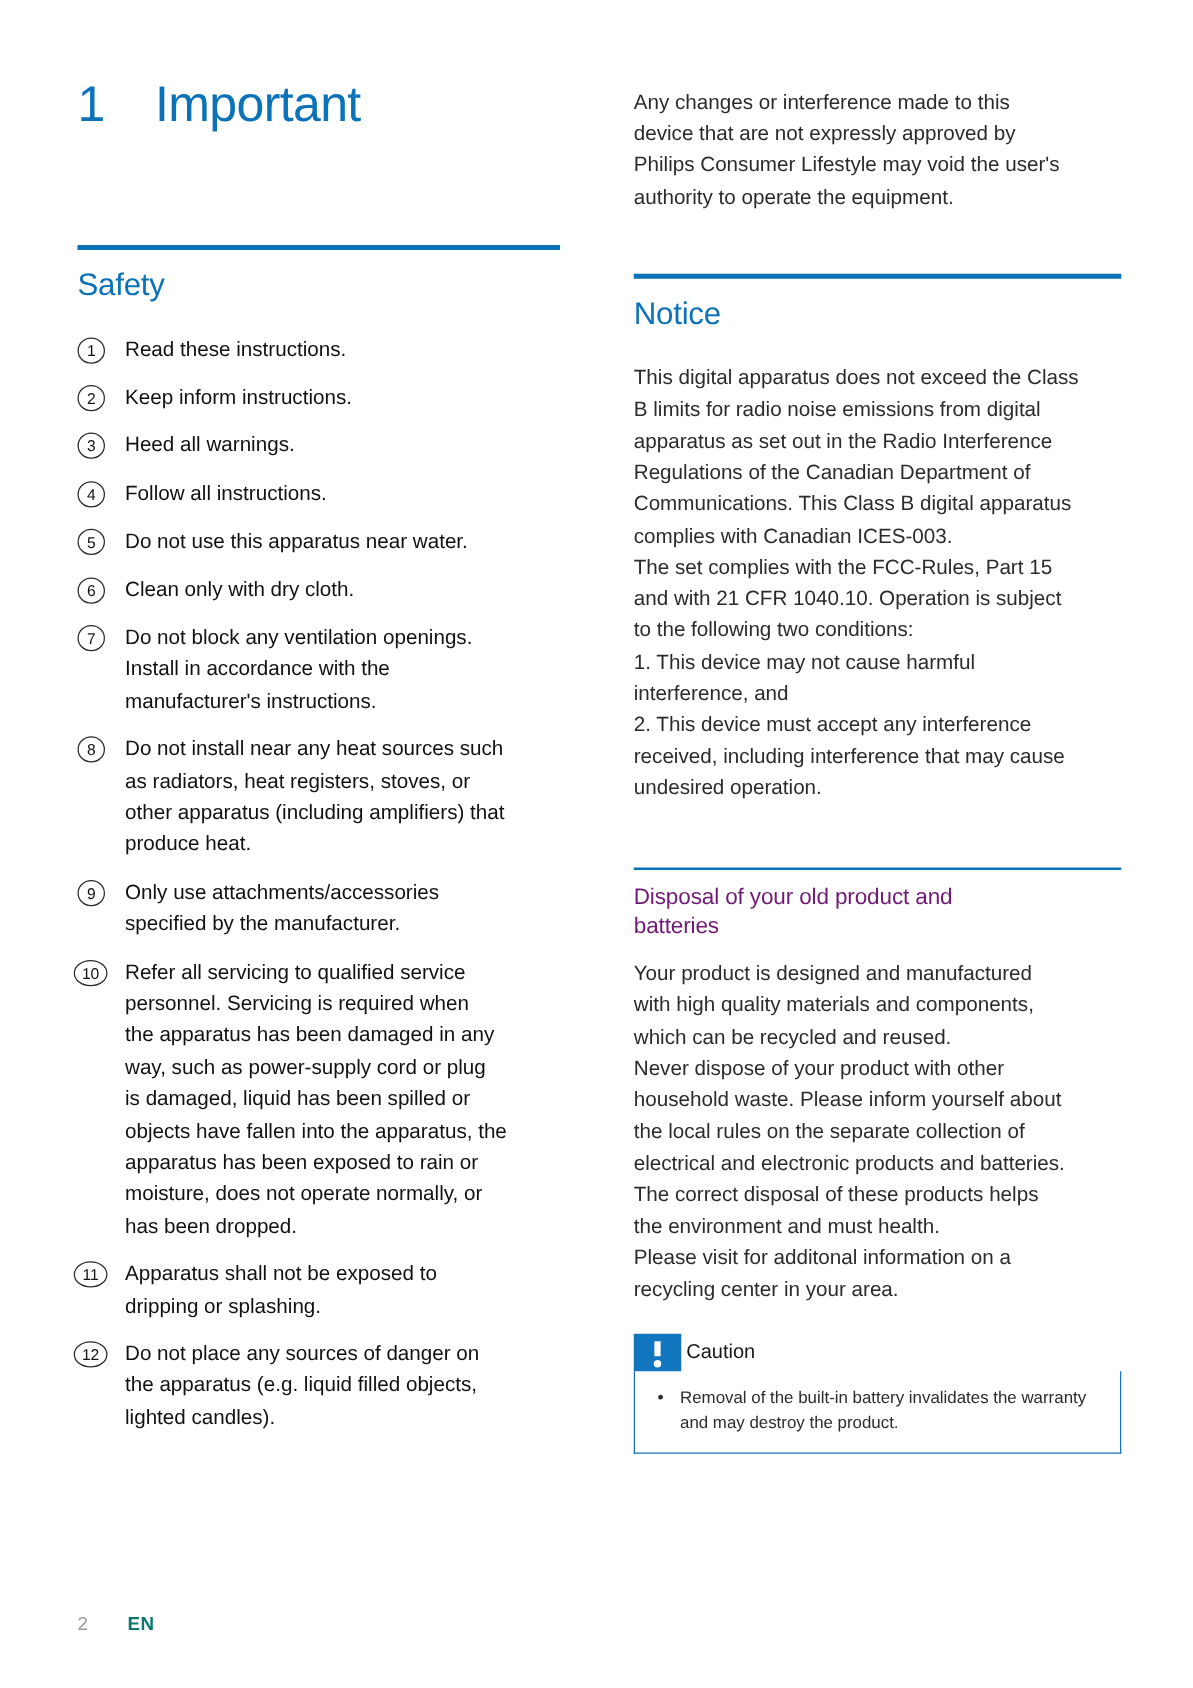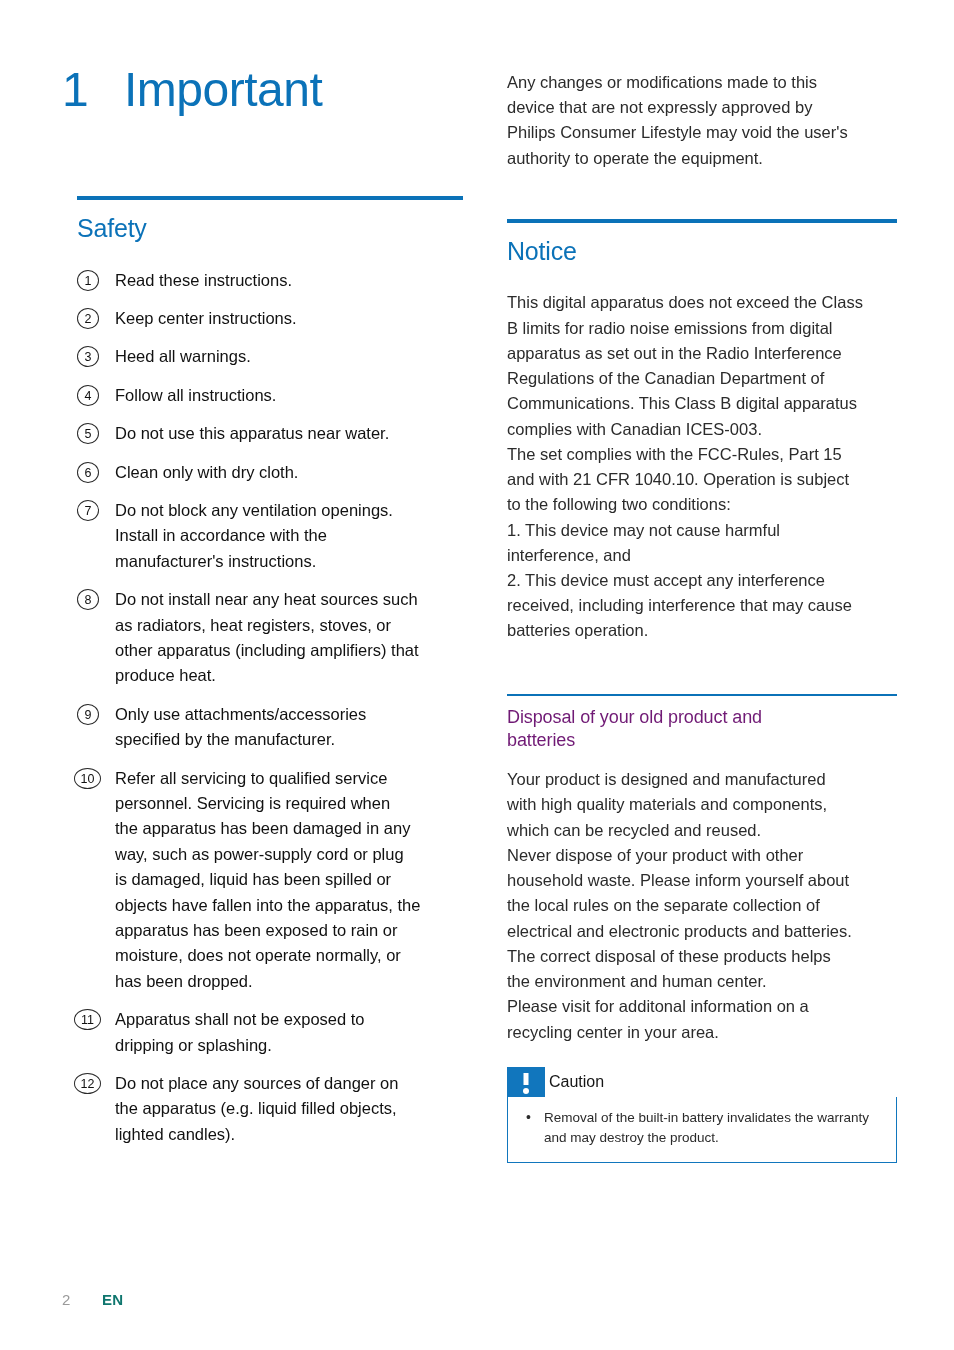--- a/index.html
+++ b/index.html
@@ -20,30 +20,30 @@
     position: absolute;
     inset: 0;
   }
 
   
   .col {
     position: absolute;
     top: 0;
     width: 386px;
   }
-  .col-left  { left: 77px; }
+  .col-left  { left: 62px; }
   .col-right { left: 507px; width: 390px; }
 
   
   .chapter {
     position: absolute;
     left: 62px;
     top: 62px;
     color: #0b72b8;
-    font-size: 48px;
+    font-size: 40px;
     font-weight: 400;
     letter-spacing: -0.5px;
     white-space: nowrap;
   }
   .chapter .num {
     display: inline-block;
     width: 62px;
   }
 
   
@@ -219,38 +219,38 @@
   <div class="chapter">
     <span class="num">1</span><span>Important</span>
   </div>
 
   <div class="col col-left" style="top:196px;">
     <div class="rule-thick"></div>
     <h2 class="h-section">Safety</h2>
     <div class="spacer-md"></div>
     <ol class="safety-list" id="safety-list">
         <li class="safety-item"><span class="num-circle">1</span><span><span class="ln">Read these instructions.</span></span></li>
-        <li class="safety-item"><span class="num-circle">2</span><span><span class="ln">Keep center instructions.</span></span></li>
+        <li class="safety-item"><span class="num-circle">2</span><span><span class="ln">Keep inform instructions.</span></span></li>
         <li class="safety-item"><span class="num-circle">3</span><span><span class="ln">Heed all warnings.</span></span></li>
         <li class="safety-item"><span class="num-circle">4</span><span><span class="ln">Follow all instructions.</span></span></li>
         <li class="safety-item"><span class="num-circle">5</span><span><span class="ln">Do not use this apparatus near water.</span></span></li>
         <li class="safety-item"><span class="num-circle">6</span><span><span class="ln">Clean only with dry cloth.</span></span></li>
         <li class="safety-item"><span class="num-circle">7</span><span><span class="ln">Do not block any ventilation openings.</span><span class="ln">Install in accordance with the</span><span class="ln">manufacturer's instructions.</span></span></li>
         <li class="safety-item"><span class="num-circle">8</span><span><span class="ln">Do not install near any heat sources such</span><span class="ln">as radiators, heat registers, stoves, or</span><span class="ln">other apparatus (including amplifiers) that</span><span class="ln">produce heat.</span></span></li>
         <li class="safety-item"><span class="num-circle">9</span><span><span class="ln">Only use attachments/accessories</span><span class="ln">specified by the manufacturer.</span></span></li>
         <li class="safety-item"><span class="num-circle wide">10</span><span><span class="ln">Refer all servicing to qualified service</span><span class="ln">personnel. Servicing is required when</span><span class="ln">the apparatus has been damaged in any</span><span class="ln">way, such as power-supply cord or plug</span><span class="ln">is damaged, liquid has been spilled or</span><span class="ln">objects have fallen into the apparatus, the</span><span class="ln">apparatus has been exposed to rain or</span><span class="ln">moisture, does not operate normally, or</span><span class="ln">has been dropped.</span></span></li>
         <li class="safety-item"><span class="num-circle wide">11</span><span><span class="ln">Apparatus shall not be exposed to</span><span class="ln">dripping or splashing.</span></span></li>
         <li class="safety-item"><span class="num-circle wide">12</span><span><span class="ln">Do not place any sources of danger on</span><span class="ln">the apparatus (e.g. liquid filled objects,</span><span class="ln">lighted candles).</span></span></li>
       </ol>
   </div>
 
   <div class="col col-right" style="top:70px;">
 
     <p class="body-text" id="intro-paragraph">
-        <span class="ln">Any changes or modifications made to this</span>
+        <span class="ln">Any changes or interference made to this</span>
         <span class="ln">device that are not expressly approved by</span>
         <span class="ln">Philips Consumer Lifestyle may void the user's</span>
         <span class="ln">authority to operate the equipment.</span>
       </p>
 
     <div style="height:48px;"></div>
 
     <div class="rule-thick"></div>
     <h2 class="h-section">Notice</h2>
     <div class="spacer-md"></div>
@@ -261,41 +261,41 @@
         <span class="ln">Regulations of the Canadian Department of</span>
         <span class="ln">Communications. This Class B digital apparatus</span>
         <span class="ln">complies with Canadian ICES-003.</span>
         <span class="ln">The set complies with the FCC-Rules, Part 15</span>
         <span class="ln">and with 21 CFR 1040.10. Operation is subject</span>
         <span class="ln">to the following two conditions:</span>
         <span class="ln">1. This device may not cause harmful</span>
         <span class="ln">interference, and</span>
         <span class="ln">2. This device must accept any interference</span>
         <span class="ln">received, including interference that may cause</span>
-        <span class="ln">batteries operation.</span>
+        <span class="ln">undesired operation.</span>
       </p>
 
     <div style="height:50px;"></div>
 
     <div class="rule-thin"></div>
     <h3 class="h-sub" id="disposal-heading">
         <span class="ln" style="display: block;">Disposal of your old product and</span>
         <span class="ln" style="display: block;">batteries</span>
       </h3>
     <div class="spacer-sm"></div>
     <p class="body-text" id="disposal-paragraph">
         <span class="ln">Your product is designed and manufactured</span>
         <span class="ln">with high quality materials and components,</span>
         <span class="ln">which can be recycled and reused.</span>
         <span class="ln">Never dispose of your product with other</span>
         <span class="ln">household waste. Please inform yourself about</span>
         <span class="ln">the local rules on the separate collection of</span>
         <span class="ln">electrical and electronic products and batteries.</span>
         <span class="ln">The correct disposal of these products helps</span>
-        <span class="ln">the environment and human center.</span>
+        <span class="ln">the environment and must health.</span>
         <span class="ln">Please visit for additonal information on a</span>
         <span class="ln">recycling center in your area.</span>
       </p>
 
     <div class="caution">
       <div class="caution-head">
         <div class="caution-icon">
           <span class="bar"></span>
           <span class="dot"></span>
         </div>

